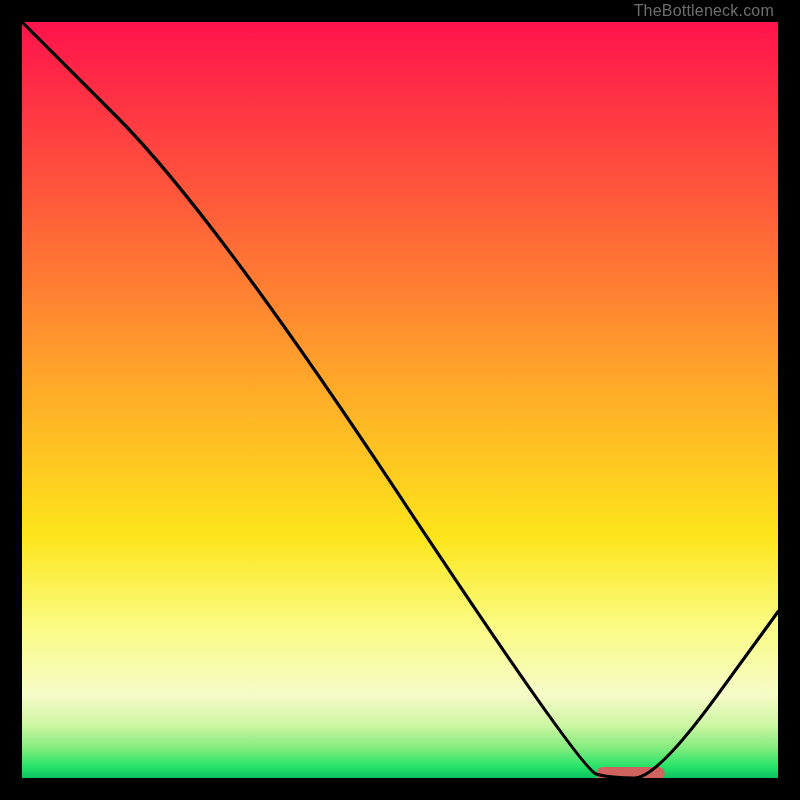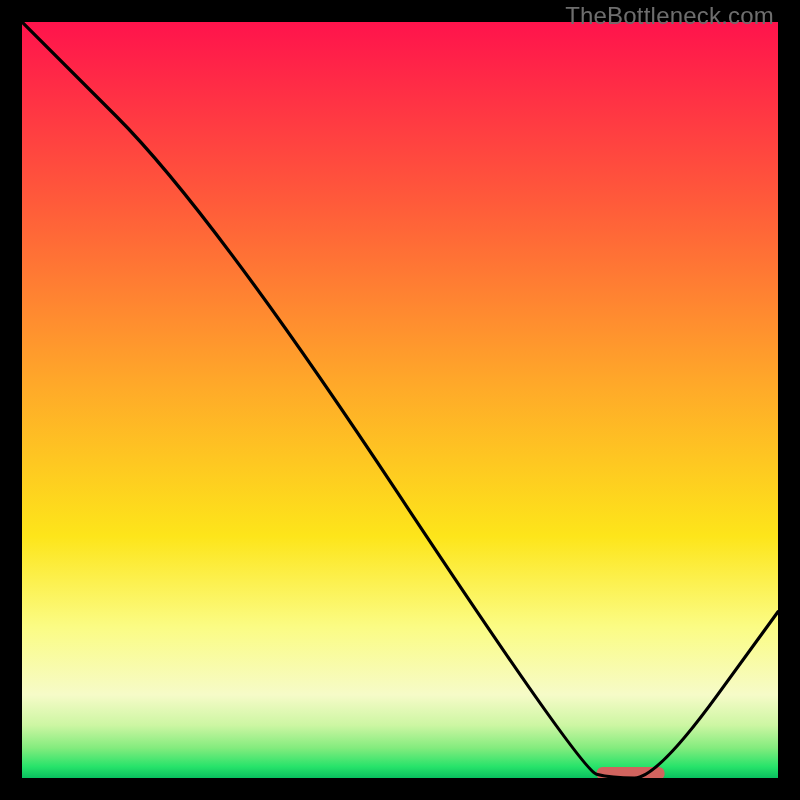--- a/index.html
+++ b/index.html
@@ -24,21 +24,21 @@
     left: 0;
     top: 0;
     width: 756px;
     height: 756px;
   }
   .watermark {
     position: absolute;
     top: 2px;
     right: 26px;
     color: #6e6e6e;
-    font-size: 24px;
+    font-size: 16px;
     font-weight: 400;
     letter-spacing: 0.2px;
   }
 </style>
 </head>
 <body>
 
 <div class="frame">
   <svg class="plot" viewBox="0 0 756 756" preserveAspectRatio="none">
     <defs>

